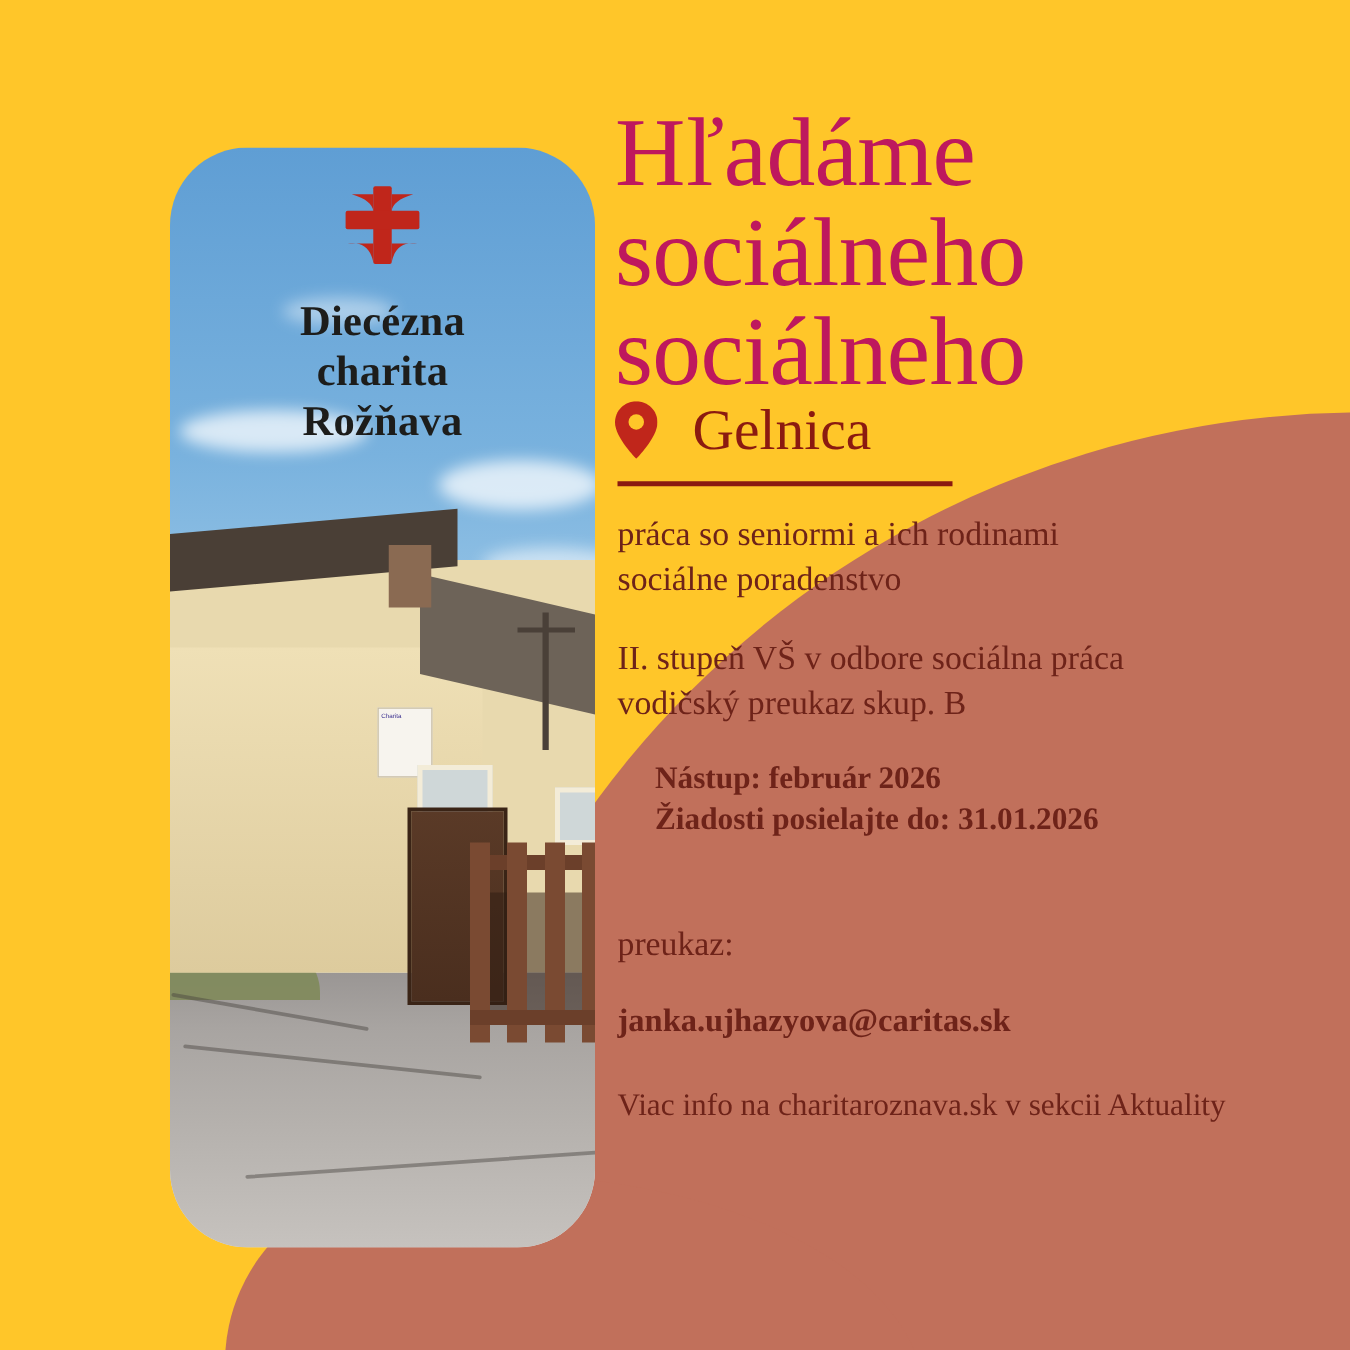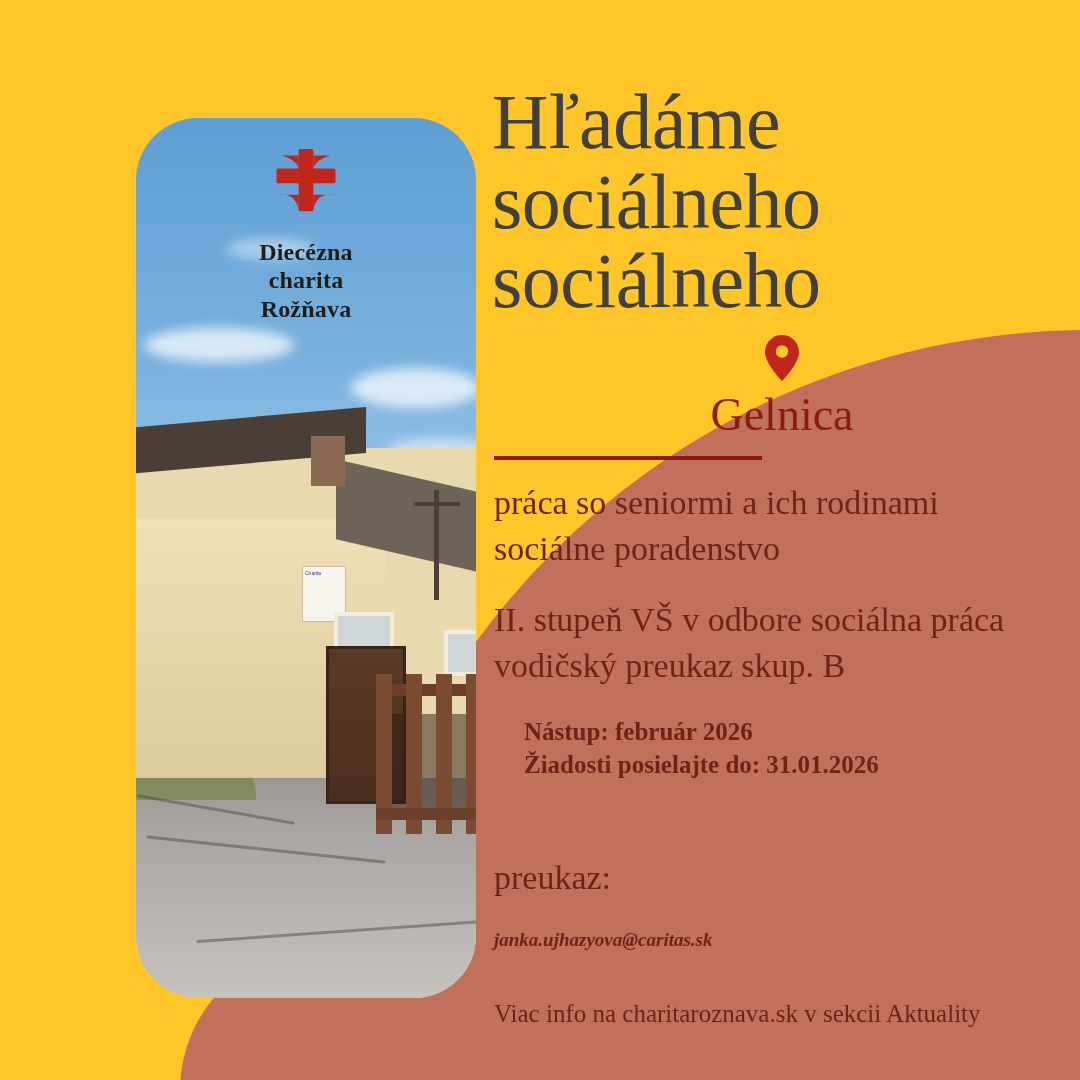--- a/index.html
+++ b/index.html
@@ -223,82 +223,79 @@
   }
   .logo-cross {
     width: 82px;
     height: 82px;
     margin: 0 auto 12px;
     display: block;
   }
   .logo-text {
     font-family: "Liberation Serif", serif;
     font-weight: bold;
-    font-size: 24px;
+    font-size: 34px;
     line-height: 1.18;
     color: #1d1d1b;
     letter-spacing: .2px;
   }
 
   
   .content {
     position: absolute;
     left: 492px;
     top: 82px;
     width: 580px;
     z-index: 5;
   }
   .headline {
-    color: #404040;
+    color: #be185d;
     font-family: "Liberation Serif", serif;
     font-size: 78px;
     line-height: 1.02;
     font-weight: normal;
     margin: 0;
     letter-spacing: -0.5px;
   }
   .location {
     display: flex;
     align-items: center;
-    gap: 11px;
-    margin-top: 14px;
+    gap: 28px;
     color: #8B1A10;
-    flex-direction: column;
   }
   .pin-icon { flex: 0 0 auto; }
   .location-text {
     font-size: 46px;
     line-height: 1;
     color: #8B1A10;
   }
   .rule {
     width: 268px;
     height: 4px;
     background: #8B1A10;
     margin: 18px 0 20px 2px;
   }
   .para {
     color: #6E2319;
-    font-size: 34px;
+    font-size: 27px;
     line-height: 1.35;
     margin: 0 0 26px 2px;
     max-width: 560px;
   }
   .para.bold {
     font-weight: bold;
     font-size: 25px;
     line-height: 1.32;
     margin-bottom: 28px;
     margin-left: 32px;
   }
   .para.email {
     font-weight: bold;
-    font-size: 19px;
-    margin-bottom: 44px;
-    font-style: italic;
+    font-size: 26px;
+    margin-bottom: 34px;
   }
   .para.more {
     font-size: 25px;
     margin-bottom: 0;
   }
 </style>
 </head>
 <body>
 
 <div id="poster">

